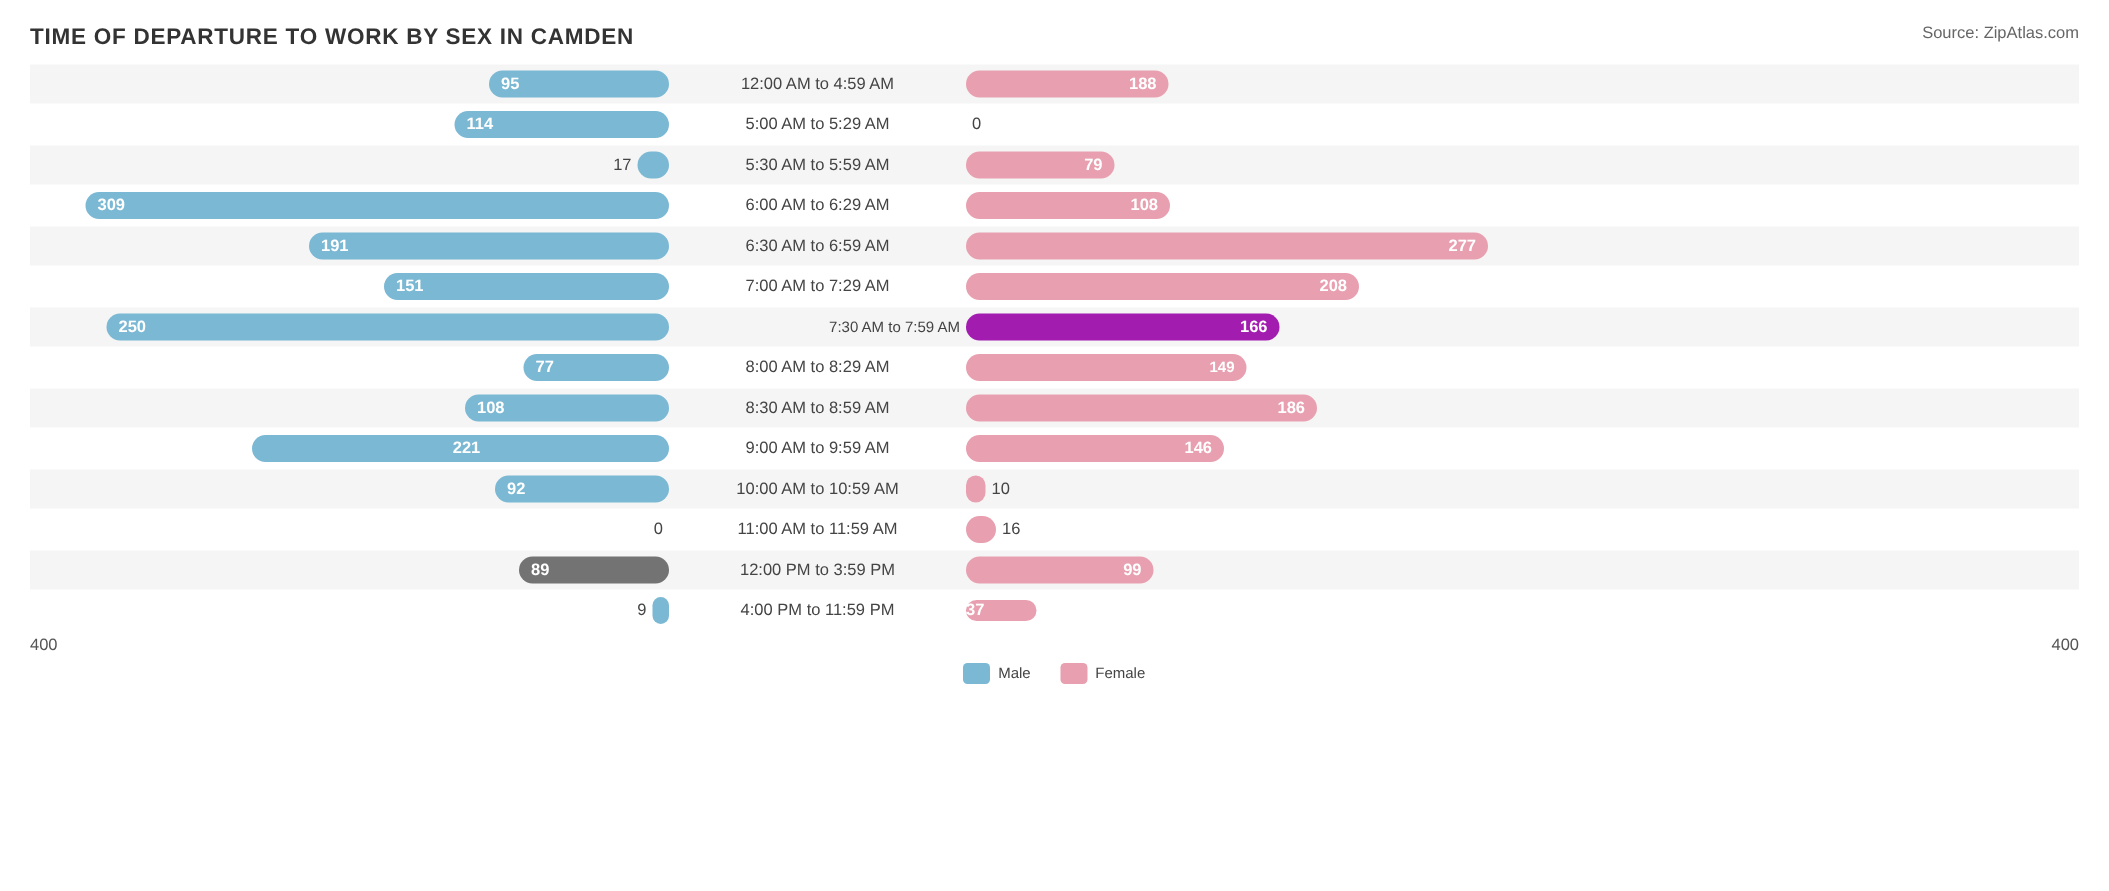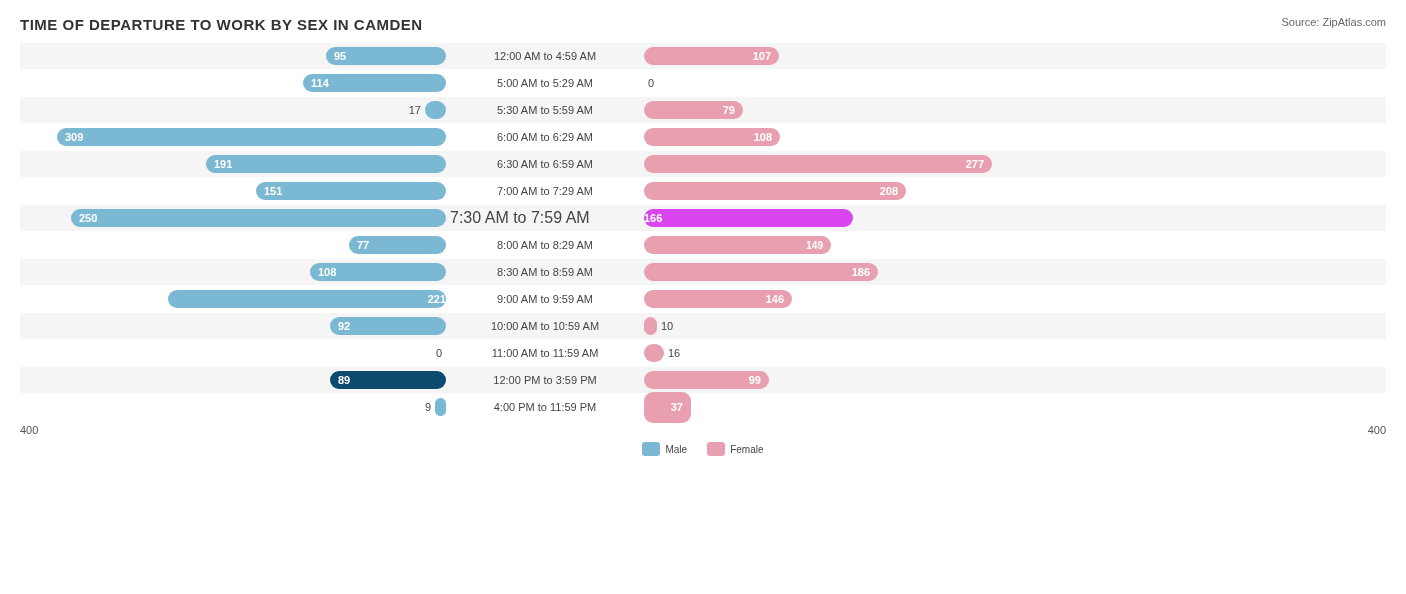--- a/index.html
+++ b/index.html
@@ -63,21 +63,21 @@
   <div class="rows-container" id="rows-container">
   <div style="display: flex; align-items: center; height: 26px; background: rgb(245, 245, 245); margin-bottom: 1px;">
         <div style="width: 430px; display: flex; align-items: center; justify-content: flex-end; padding-right: 4px;">
           <div style="height: 18px; background: rgb(123, 184, 212); border-radius: 9px; width: 120px; display: flex; align-items: center; justify-content: flex-start; padding-left: 8px;">
             <span style="font-size: 11px; color: rgb(255, 255, 255); font-weight: bold;">95</span>
           </div>
         </div>
         <div style="width: 190px; text-align: center; font-size: 11px; color: rgb(68, 68, 68); flex-shrink: 0;">12:00 AM to 4:59 AM</div>
         <div style="width: 430px; display: flex; align-items: center; justify-content: flex-start; padding-left: 4px;">
           <div style="height: 18px; background: rgb(232, 160, 176); border-radius: 9px; width: 135px; display: flex; align-items: center; justify-content: flex-end; padding-right: 8px;">
-            <span style="font-size: 11px; color: rgb(255, 255, 255); font-weight: bold;">107</span>
+            <span style="font-size: 11px; color: rgb(255, 255, 255); font-weight: bold;">188</span>
           </div>
         </div>
       </div>
       <div style="display: flex; align-items: center; height: 26px; background: rgb(255, 255, 255); margin-bottom: 1px;">
         <div style="width: 430px; display: flex; align-items: center; justify-content: flex-end; padding-right: 4px;">
           <div style="height: 18px; background: rgb(123, 184, 212); border-radius: 9px; width: 143px; display: flex; align-items: center; justify-content: flex-start; padding-left: 8px;">
             <span style="font-size: 11px; color: rgb(255, 255, 255); font-weight: bold;">114</span>
           </div>
         </div>
         <div style="width: 190px; text-align: center; font-size: 11px; color: rgb(68, 68, 68); flex-shrink: 0;">5:00 AM to 5:29 AM</div>
@@ -135,23 +135,23 @@
             <span style="font-size: 11px; color: rgb(255, 255, 255); font-weight: bold;">208</span>
           </div>
         </div>
       </div>
       <div style="display: flex; align-items: center; height: 26px; background: rgb(245, 245, 245); margin-bottom: 1px;">
         <div style="width: 430px; display: flex; align-items: center; justify-content: flex-end; padding-right: 4px;">
           <div style="height: 18px; background: rgb(123, 184, 212); border-radius: 9px; width: 375px; display: flex; align-items: center; justify-content: flex-start; padding-left: 8px;">
             <span style="font-size: 11px; color: rgb(255, 255, 255); font-weight: bold;">250</span>
           </div>
         </div>
-        <div style="width: 190px; text-align: left; font-size: 16px; color: rgb(68, 68, 68); flex-shrink: 0;">7:30 AM to 7:59 AM</div>
-        <div style="width: 430px; display: flex; align-items: center; justify-content: flex-start; padding-left: 4px;">
-          <div style="height: 18px; background: #d946ef; border-radius: 9px; width: 209px; display: flex; align-items: center; padding-right: 8px;">
+        <div style="width: 190px; text-align: right; font-size: 10px; color: rgb(68, 68, 68); flex-shrink: 0;">7:30 AM to 7:59 AM</div>
+        <div style="width: 430px; display: flex; align-items: center; justify-content: flex-start; padding-left: 4px;">
+          <div style="height: 18px; background: #a21caf; border-radius: 9px; width: 209px; display: flex; align-items: center; justify-content: flex-end; padding-right: 8px;">
             <span style="font-size: 11px; color: rgb(255, 255, 255); font-weight: bold;">166</span>
           </div>
         </div>
       </div>
       <div style="display: flex; align-items: center; height: 26px; background: rgb(255, 255, 255); margin-bottom: 1px;">
         <div style="width: 430px; display: flex; align-items: center; justify-content: flex-end; padding-right: 4px;">
           <div style="height: 18px; background: rgb(123, 184, 212); border-radius: 9px; width: 97px; display: flex; align-items: center; justify-content: flex-start; padding-left: 8px;">
             <span style="font-size: 11px; color: rgb(255, 255, 255); font-weight: bold;">77</span>
           </div>
         </div>
@@ -170,27 +170,27 @@
         </div>
         <div style="width: 190px; text-align: center; font-size: 11px; color: rgb(68, 68, 68); flex-shrink: 0;">8:30 AM to 8:59 AM</div>
         <div style="width: 430px; display: flex; align-items: center; justify-content: flex-start; padding-left: 4px;">
           <div style="height: 18px; background: rgb(232, 160, 176); border-radius: 9px; width: 234px; display: flex; align-items: center; justify-content: flex-end; padding-right: 8px;">
             <span style="font-size: 11px; color: rgb(255, 255, 255); font-weight: bold;">186</span>
           </div>
         </div>
       </div>
       <div style="display: flex; align-items: center; height: 26px; background: rgb(255, 255, 255); margin-bottom: 1px;">
         <div style="width: 430px; display: flex; align-items: center; justify-content: flex-end; padding-right: 4px;">
-          <div style="height: 18px; background: rgb(123, 184, 212); border-radius: 9px; width: 278px; display: flex; align-items: center; justify-content: flex-end; padding-left: 8px;">
+          <div style="height: 18px; background: rgb(123, 184, 212); border-radius: 9px; width: 278px; display: flex; align-items: center; justify-content: center; padding-left: 8px;">
             <span style="font-size: 11px; color: rgb(255, 255, 255); font-weight: bold;">221</span>
           </div>
         </div>
         <div style="width: 190px; text-align: center; font-size: 11px; color: rgb(68, 68, 68); flex-shrink: 0;">9:00 AM to 9:59 AM</div>
         <div style="width: 430px; display: flex; align-items: center; justify-content: flex-start; padding-left: 4px;">
-          <div style="height: 18px; background: rgb(232, 160, 176); border-radius: 9px; width: 148px; display: flex; align-items: center; justify-content: flex-end; padding-right: 8px;">
+          <div style="height: 18px; background: rgb(232, 160, 176); border-radius: 9px; width: 172px; display: flex; align-items: center; justify-content: flex-end; padding-right: 8px;">
             <span style="font-size: 11px; color: rgb(255, 255, 255); font-weight: bold;">146</span>
           </div>
         </div>
       </div>
       <div style="display: flex; align-items: center; height: 26px; background: rgb(245, 245, 245); margin-bottom: 1px;">
         <div style="width: 430px; display: flex; align-items: center; justify-content: flex-end; padding-right: 4px;">
           <div style="height: 18px; background: rgb(123, 184, 212); border-radius: 9px; width: 116px; display: flex; align-items: center; justify-content: flex-start; padding-left: 8px;">
             <span style="font-size: 11px; color: rgb(255, 255, 255); font-weight: bold;">92</span>
           </div>
         </div>
@@ -205,39 +205,39 @@
           <span style="font-size: 11px; color: rgb(68, 68, 68); margin-right: 4px; min-width: 25px; text-align: right;">0</span>
         </div>
         <div style="width: 190px; text-align: center; font-size: 11px; color: rgb(68, 68, 68); flex-shrink: 0;">11:00 AM to 11:59 AM</div>
         <div style="width: 430px; display: flex; align-items: center; justify-content: flex-start; padding-left: 4px;">
           <div style="height: 18px; background: rgb(232, 160, 176); border-radius: 9px; width: 20px;"></div>
           <span style="font-size: 11px; color: rgb(68, 68, 68); margin-left: 4px; min-width: 25px;">16</span>
         </div>
       </div>
       <div style="display: flex; align-items: center; height: 26px; background: rgb(245, 245, 245); margin-bottom: 1px;">
         <div style="width: 430px; display: flex; align-items: center; justify-content: flex-end; padding-right: 4px;">
-          <div style="height: 18px; background: #0c4a6e; border-radius: 9px; width: 116px; display: flex; align-items: center; justify-content: flex-start; padding-left: 8px;">
+          <div style="height: 18px; background: #737373; border-radius: 9px; width: 100px; display: flex; align-items: center; justify-content: flex-start; padding-left: 8px;">
             <span style="font-size: 11px; color: rgb(255, 255, 255); font-weight: bold;">89</span>
           </div>
         </div>
         <div style="width: 190px; text-align: center; font-size: 11px; color: rgb(68, 68, 68); flex-shrink: 0;">12:00 PM to 3:59 PM</div>
         <div style="width: 430px; display: flex; align-items: center; justify-content: flex-start; padding-left: 4px;">
           <div style="height: 18px; background: rgb(232, 160, 176); border-radius: 9px; width: 125px; display: flex; align-items: center; justify-content: flex-end; padding-right: 8px;">
             <span style="font-size: 11px; color: rgb(255, 255, 255); font-weight: bold;">99</span>
           </div>
         </div>
       </div>
       <div style="display: flex; align-items: center; height: 26px; background: rgb(255, 255, 255); margin-bottom: 1px;">
         <div style="width: 430px; display: flex; align-items: center; justify-content: flex-end; padding-right: 4px;">
           <span style="font-size: 11px; color: rgb(68, 68, 68); margin-right: 4px; min-width: 25px; text-align: right;">9</span>
           <div style="height: 18px; background: rgb(123, 184, 212); border-radius: 9px; width: 11px;"></div>
         </div>
         <div style="width: 190px; text-align: center; font-size: 11px; color: rgb(68, 68, 68); flex-shrink: 0;">4:00 PM to 11:59 PM</div>
         <div style="width: 430px; display: flex; align-items: center; justify-content: flex-start; padding-left: 4px;">
-          <div style="height: 31px; background: rgb(232, 160, 176); border-radius: 9px; width: 47px; display: flex; align-items: center; justify-content: flex-end; padding-right: 8px;">
+          <div style="height: 14px; background: rgb(232, 160, 176); border-radius: 9px; width: 47px; display: flex; align-items: center; justify-content: flex-start; padding-right: 8px;">
             <span style="font-size: 11px; color: rgb(255, 255, 255); font-weight: bold;">37</span>
           </div>
         </div>
       </div>
     </div>
 
   <div style="display:flex; justify-content:space-between; padding: 2px 0; margin-top:2px;">
     <span style="font-size:11px;color:#555;">400</span>
     <span style="font-size:11px;color:#555;">400</span>
   </div>

